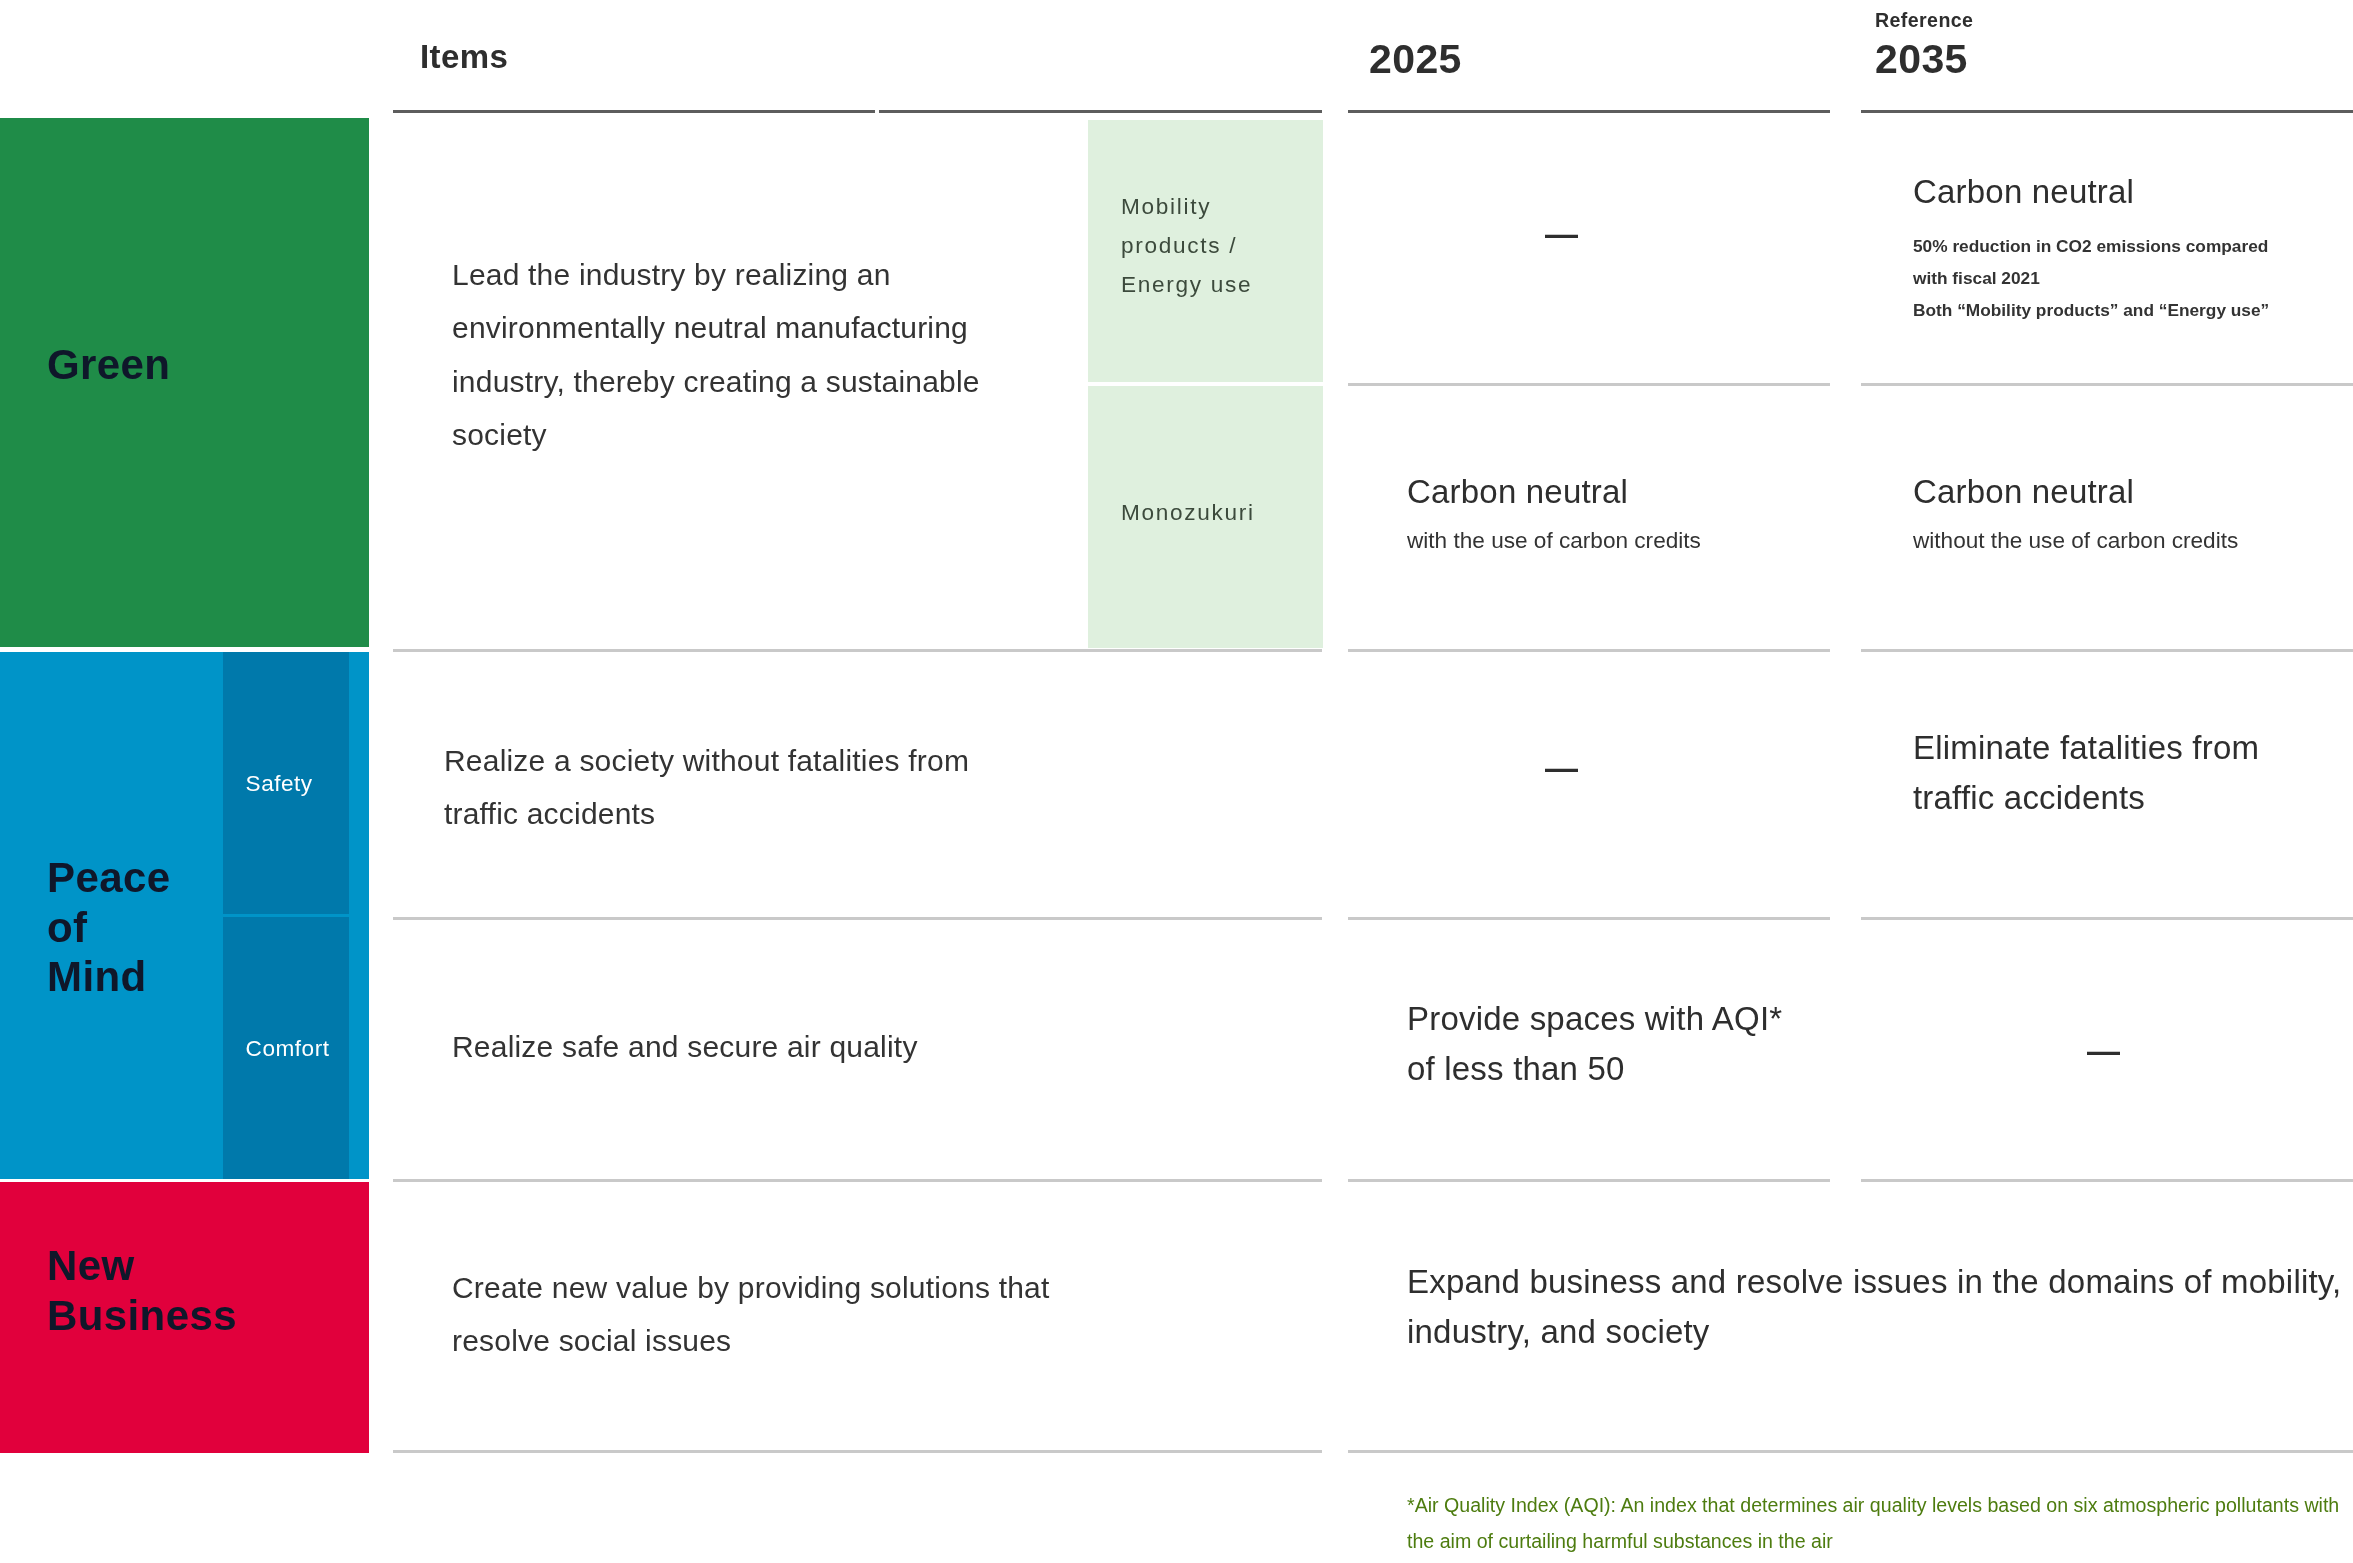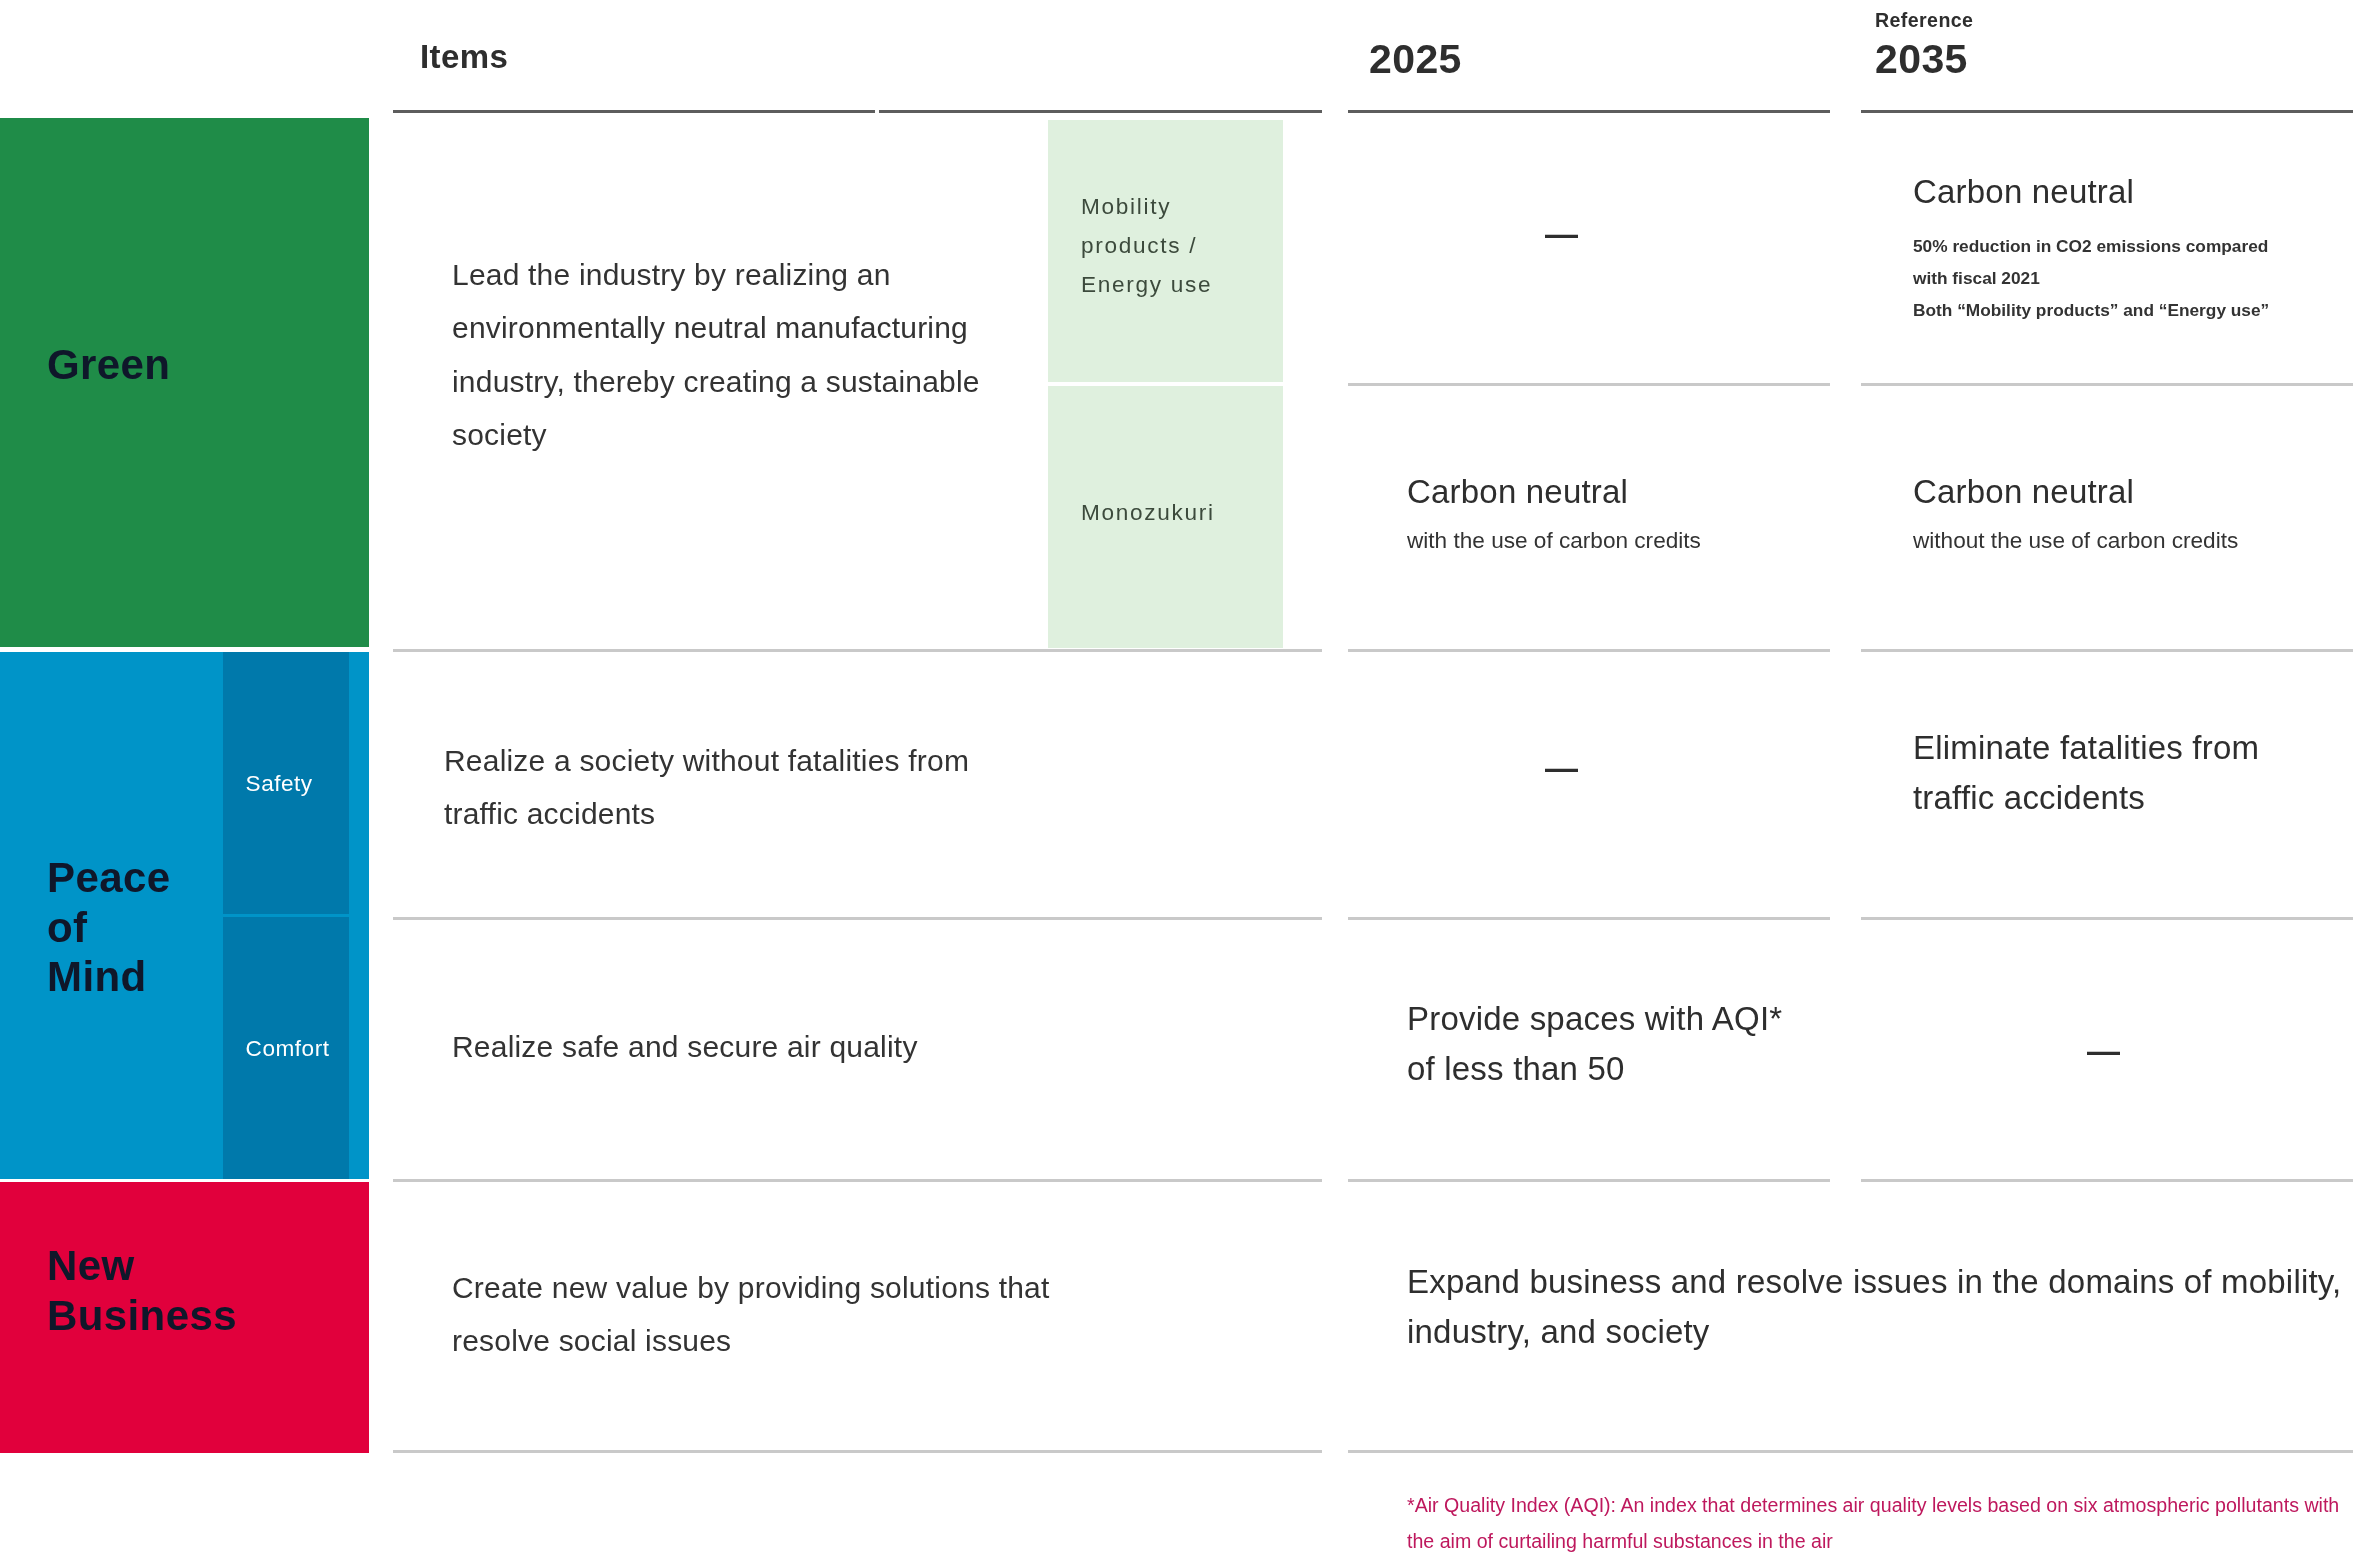--- a/index.html
+++ b/index.html
@@ -56,21 +56,21 @@
   #sub-comfort { top: 917px; height: 262px; }
   .subblue-txt {
     position: absolute; left: 22.6px; font-size: 22.6px; letter-spacing: 0.5px;
     color: #ffffff; white-space: nowrap;
   }
   #sub-safety .subblue-txt  { top: 119px; }
   #sub-comfort .subblue-txt { top: 119px; }
 
   
   .greenbox {
-    position: absolute; left: 1048px; width: 235px;
+    position: absolute; left: 1088px; width: 235px;
     background: #dff0de;
   }
   #gb-mobility   { top: 120px; height: 262px; }
   #gb-monozukuri { top: 386px; height: 262px; }
   .greenbox-txt {
     position: absolute; left: 33px; font-size: 22.6px; line-height: 1.72;
     color: #3c4a3c; letter-spacing: 1.7px;
   }
   #gb-mobility .greenbox-txt   { top: 68px; }
   #gb-monozukuri .greenbox-txt { top: 108px; }
@@ -103,21 +103,21 @@
 
   
   #c35-mobility { left: 1913px; top: 167px; width: 422px; }
   #c35-mono  { left: 1913px; top: 467px; width: 422px; }
   #c35-safety { left: 1913px; top: 723px; width: 422px; }
   #c35-comfort-dash { left: 2087px; top: 1032px; }
 
   
   #footnote {
     position: absolute; left: 1407px; top: 1487px; width: 947px;
-    font-size: 19.6px; line-height: 1.85; color: #be185d;
+    font-size: 19.6px; line-height: 1.85; color: #4d7c0f;
   }
 </style>
 </head>
 <body>
 
 <div id="root">
 
   <div class="hdr" id="hdr-items">Items</div>
   <div class="hdr" id="hdr-2025">2025</div>
   <div class="hdr" id="hdr-refsm">Reference</div>

